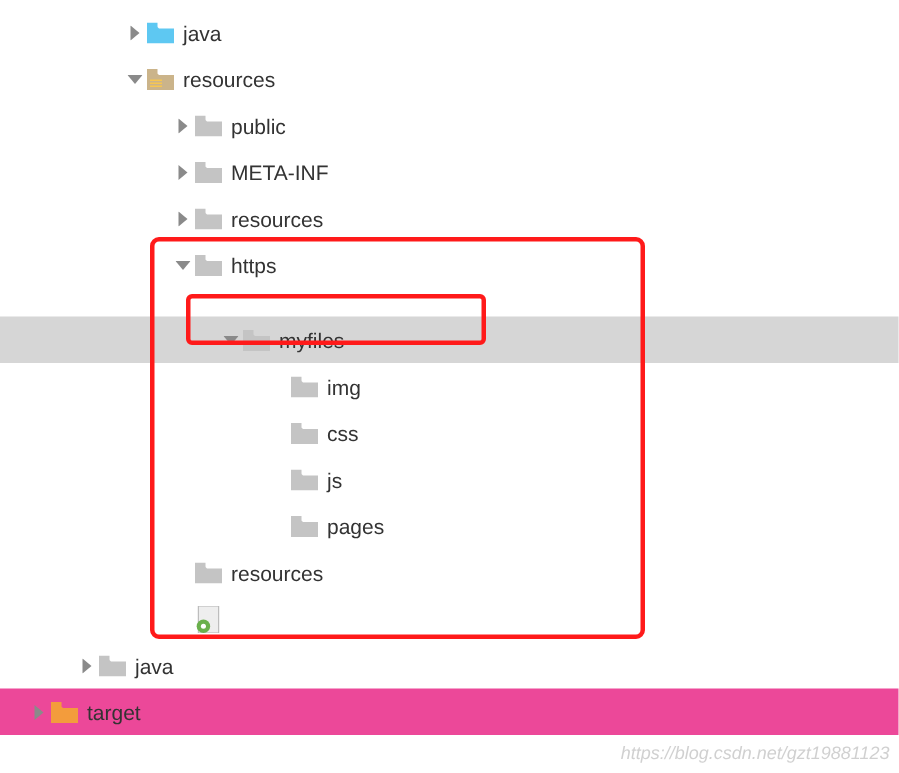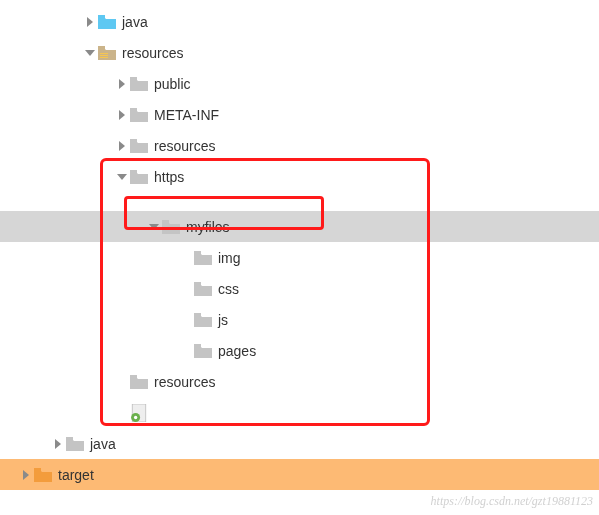--- a/index.html
+++ b/index.html
@@ -14,21 +14,21 @@
     position: relative;
   }
   .tree { padding-top: 6px; }
   .row {
     display: flex;
     align-items: center;
     height: 31px;
     position: relative;
   }
   .row.selected { background: #d6d6d6; margin-top: 19px; }
-  .row.target-row { background: #fdba74; }
+  .row.target-row { background: #ec4899; }
   .arrow {
     width: 16px;
     height: 16px;
     display: flex;
     align-items: center;
     justify-content: center;
     color: #7a7a7a;
     flex-shrink: 0;
   }
   .arrow svg { width: 10px; height: 10px; }
@@ -64,21 +64,20 @@
     height: 34px;
     pointer-events: none;
   }
   .watermark {
     position: absolute;
     right: 6px;
     bottom: 6px;
     font-size: 12px;
     color: rgba(120,120,120,0.35);
     font-style: italic;
-    font-family: Liberation Serif, serif;
   }
 </style>
 </head>
 <body>
 
 <div class="tree">
 
   <div class="row">
     <span class="indent" style="width:82px"></span>
     <span class="arrow">

